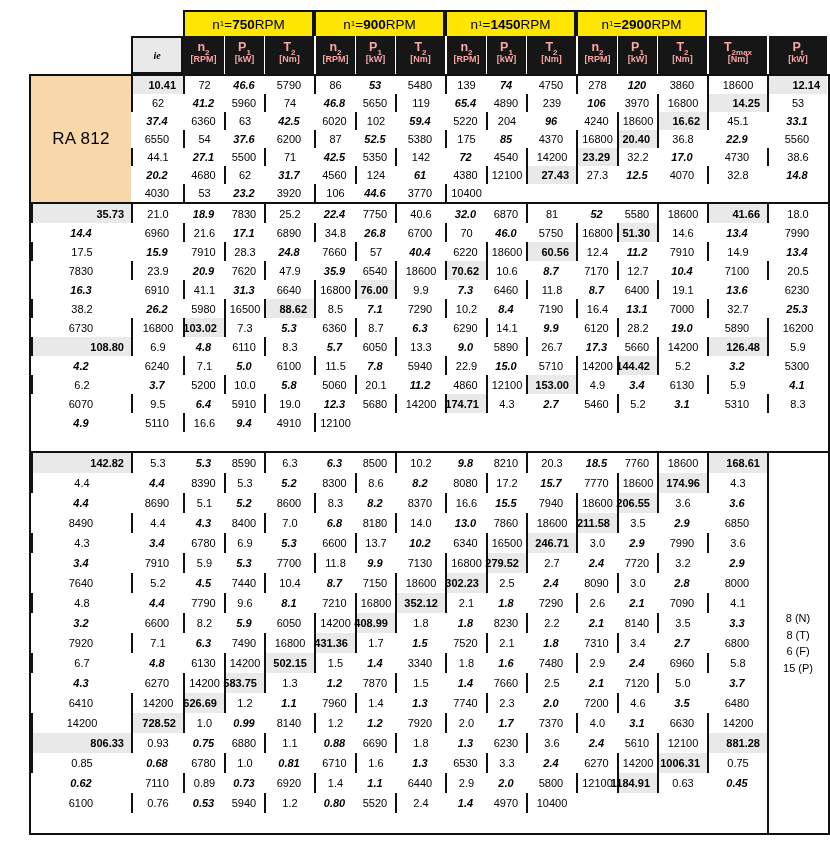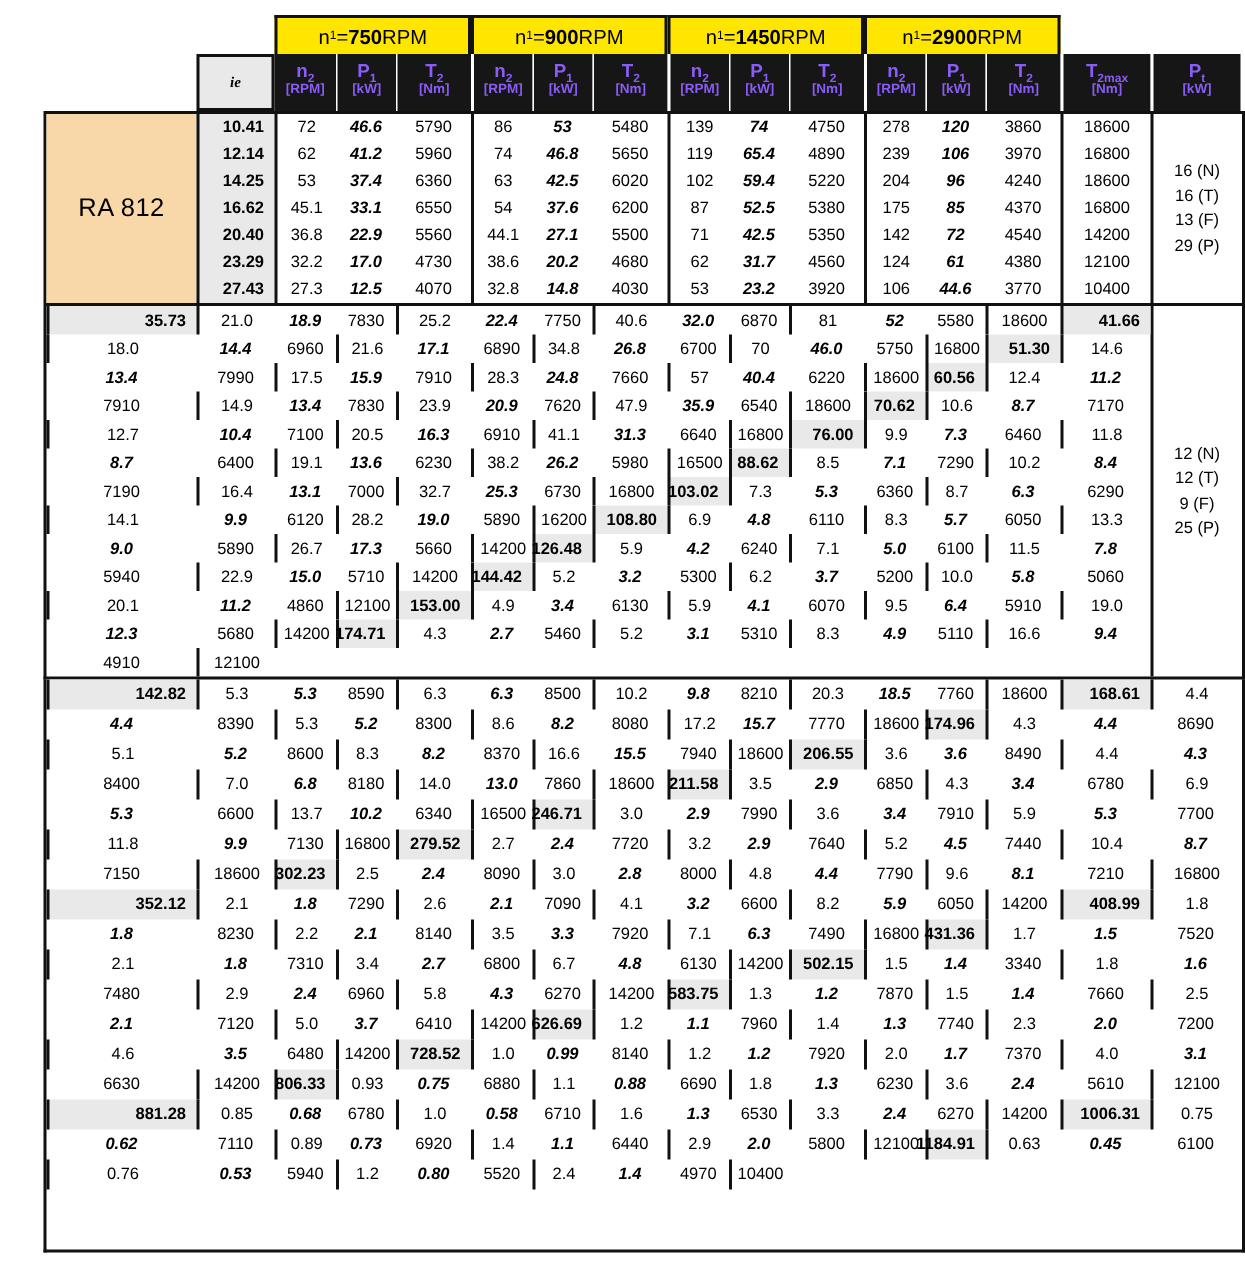--- a/index.html
+++ b/index.html
@@ -14,21 +14,21 @@
   body{margin:0;background:#fff;font-family:"Liberation Sans",sans-serif;color:#000;}
   .page{width:830px;height:849px;padding:10px 0 0 29px;}
   .grid16{display:grid;grid-template-columns:var(--cols);border-left:2px solid transparent;border-right:2px solid transparent;}
   
   .band{background:var(--yellow);border:2px solid var(--ink);border-bottom:0;height:26px;
         display:flex;align-items:center;justify-content:center;font-size:13.5px;white-space:nowrap;text-align:center;}
   .band b{font-weight:bold;}
   .band + .band{border-left:2px solid var(--ink);}
   sub{font-size:8px;line-height:0;}
   
-  .hcell{background:var(--hdr-black);color:#8b5cf6;height:38px;text-align:center;padding-top:4px;}
+  .hcell{background:var(--hdr-black);color:#fca5a5;height:38px;text-align:center;padding-top:4px;}
   .hcell .sym{font-size:12.5px;font-weight:bold;line-height:1.15;}
   .hcell .unit{font-size:9px;line-height:1.25;font-weight:bold;}
   .hcell.inner{border-left:1px solid #fff;}
   .hcell.group-start{border-left:2px solid #fff;}
   .hcell-ie{background:var(--iegray);color:#000;border:2px solid var(--ink);height:38px;
             display:flex;align-items:center;justify-content:center;font-weight:bold;font-style:italic;font-size:10px;font-family:Liberation Serif, serif;}
   
   .section{display:grid;grid-template-columns:var(--cols);border:2px solid var(--ink);border-top:0;}
   .section.first{border-top:2px solid var(--ink);}
   .cell{font-size:11px;display:flex;align-items:center;justify-content:center;white-space:nowrap;}
@@ -105,26 +105,20 @@
         <div class="unit">[Nm]</div>
       </div>
       <div class="hcell group-start">
         <div class="sym">P<sub>t</sub></div>
         <div class="unit">[kW]</div>
       </div>
     </div>
   <div>
       <div class="section first" style="grid-template-rows: repeat(7, 18px);">
         <div class="cell model" style="grid-row: 1 / span 7;">RA 812</div>
-        <div class="cell pt-block" style="grid-row: 1 / span 7;">
-          <div>16 (N)</div>
-          <div>16 (T)</div>
-          <div>13 (F)</div>
-          <div>29 (P)</div>
-        </div>
         <div class="cell ie">10.41</div>
         <div class="cell group-start">72</div>
         <div class="cell p1">46.6</div>
         <div class="cell">5790</div>
         <div class="cell group-start">86</div>
         <div class="cell p1">53</div>
         <div class="cell">5480</div>
         <div class="cell group-start">139</div>
         <div class="cell p1">74</div>
         <div class="cell">4750</div>
@@ -211,26 +205,20 @@
         <div class="cell">4030</div>
         <div class="cell group-start">53</div>
         <div class="cell p1">23.2</div>
         <div class="cell">3920</div>
         <div class="cell group-start">106</div>
         <div class="cell p1">44.6</div>
         <div class="cell">3770</div>
         <div class="cell t2max">10400</div>
       </div>
       <div class="section" style="grid-template-rows: repeat(13, 19px);">
-        <div class="cell pt-block" style="grid-row: 1 / span 13;">
-          <div>12 (N)</div>
-          <div>12 (T)</div>
-          <div>9 (F)</div>
-          <div>25 (P)</div>
-        </div>
         <div class="cell ie">35.73</div>
         <div class="cell group-start">21.0</div>
         <div class="cell p1">18.9</div>
         <div class="cell">7830</div>
         <div class="cell group-start">25.2</div>
         <div class="cell p1">22.4</div>
         <div class="cell">7750</div>
         <div class="cell group-start">40.6</div>
         <div class="cell p1">32.0</div>
         <div class="cell">6870</div>
@@ -401,20 +389,26 @@
         <div class="cell">5310</div>
         <div class="cell group-start">8.3</div>
         <div class="cell p1">4.9</div>
         <div class="cell">5110</div>
         <div class="cell group-start">16.6</div>
         <div class="cell p1">9.4</div>
         <div class="cell">4910</div>
         <div class="cell t2max">12100</div>
       </div>
       <div class="section" style="grid-template-rows: repeat(19, 20px);">
+        <div class="cell pt-block" style="grid-row: 1 / span 19;">
+          <div>8 (N)</div>
+          <div>8 (T)</div>
+          <div>6 (F)</div>
+          <div>15 (P)</div>
+        </div>
         <div class="cell ie">142.82</div>
         <div class="cell group-start">5.3</div>
         <div class="cell p1">5.3</div>
         <div class="cell">8590</div>
         <div class="cell group-start">6.3</div>
         <div class="cell p1">6.3</div>
         <div class="cell">8500</div>
         <div class="cell group-start">10.2</div>
         <div class="cell p1">9.8</div>
         <div class="cell">8210</div>
@@ -630,21 +624,21 @@
         <div class="cell">6230</div>
         <div class="cell group-start">3.6</div>
         <div class="cell p1">2.4</div>
         <div class="cell">5610</div>
         <div class="cell t2max">12100</div>
         <div class="cell ie">881.28</div>
         <div class="cell group-start">0.85</div>
         <div class="cell p1">0.68</div>
         <div class="cell">6780</div>
         <div class="cell group-start">1.0</div>
-        <div class="cell p1">0.58</div>
+        <div class="cell p1">0.81</div>
         <div class="cell">6710</div>
         <div class="cell group-start">1.6</div>
         <div class="cell p1">1.3</div>
         <div class="cell">6530</div>
         <div class="cell group-start">3.3</div>
         <div class="cell p1">2.4</div>
         <div class="cell">6270</div>
         <div class="cell t2max">14200</div>
         <div class="cell ie">1006.31</div>
         <div class="cell group-start">0.75</div>

